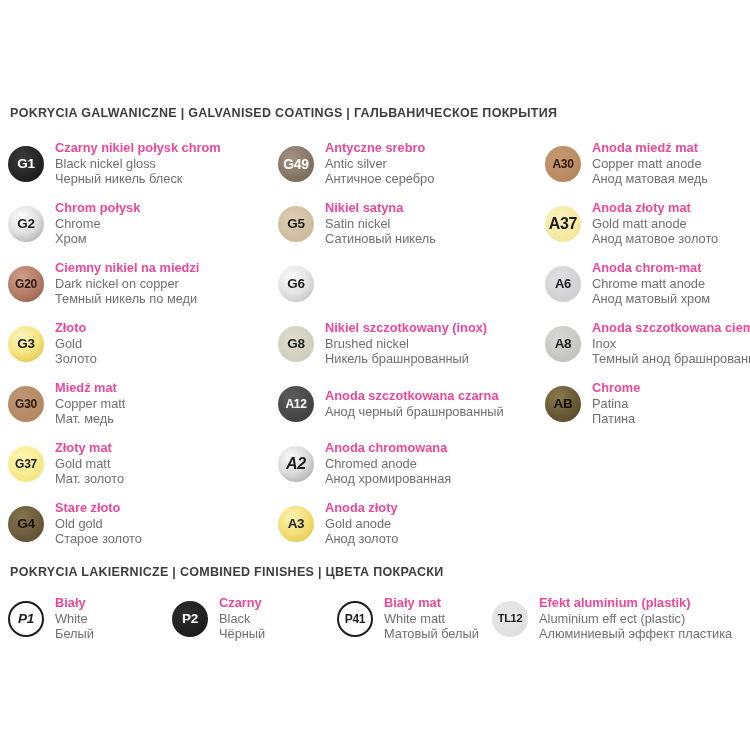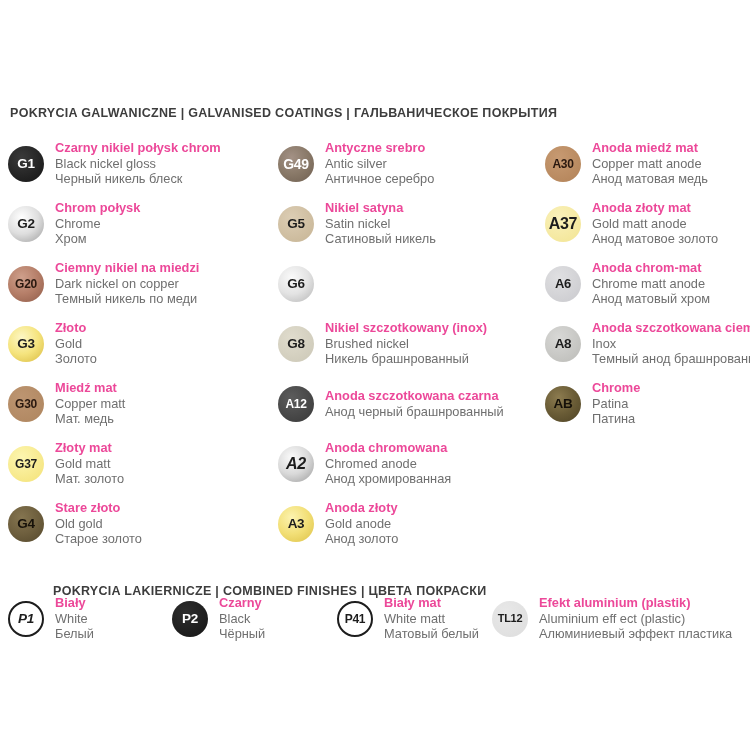--- a/index.html
+++ b/index.html
@@ -8,21 +8,21 @@
     font-family:"Liberation Sans",sans-serif;
     position:relative;overflow:hidden;
     -webkit-font-smoothing:antialiased;
   }
   .sec-title{
     position:absolute;left:10px;margin:0;
     font-size:12.5px;font-weight:700;color:#3d3d3d;
     letter-spacing:.3px;white-space:nowrap;
   }
   #t1{top:106px;}
-  #t2{top:584px;margin-left:43px;}
+  #t2{top:565px;}
   .col{position:absolute;top:140px;}
   #col1{left:8px;width:266px;}
   #col2{left:278px;width:264px;}
   #col3{left:545px;width:205px;}
   .item{display:flex;align-items:center;gap:11px;height:47px;margin-bottom:13px;}
   .swatch{
     width:36px;height:36px;border-radius:50%;flex:0 0 36px;
     display:flex;align-items:center;justify-content:center;
     box-sizing:border-box;
   }

